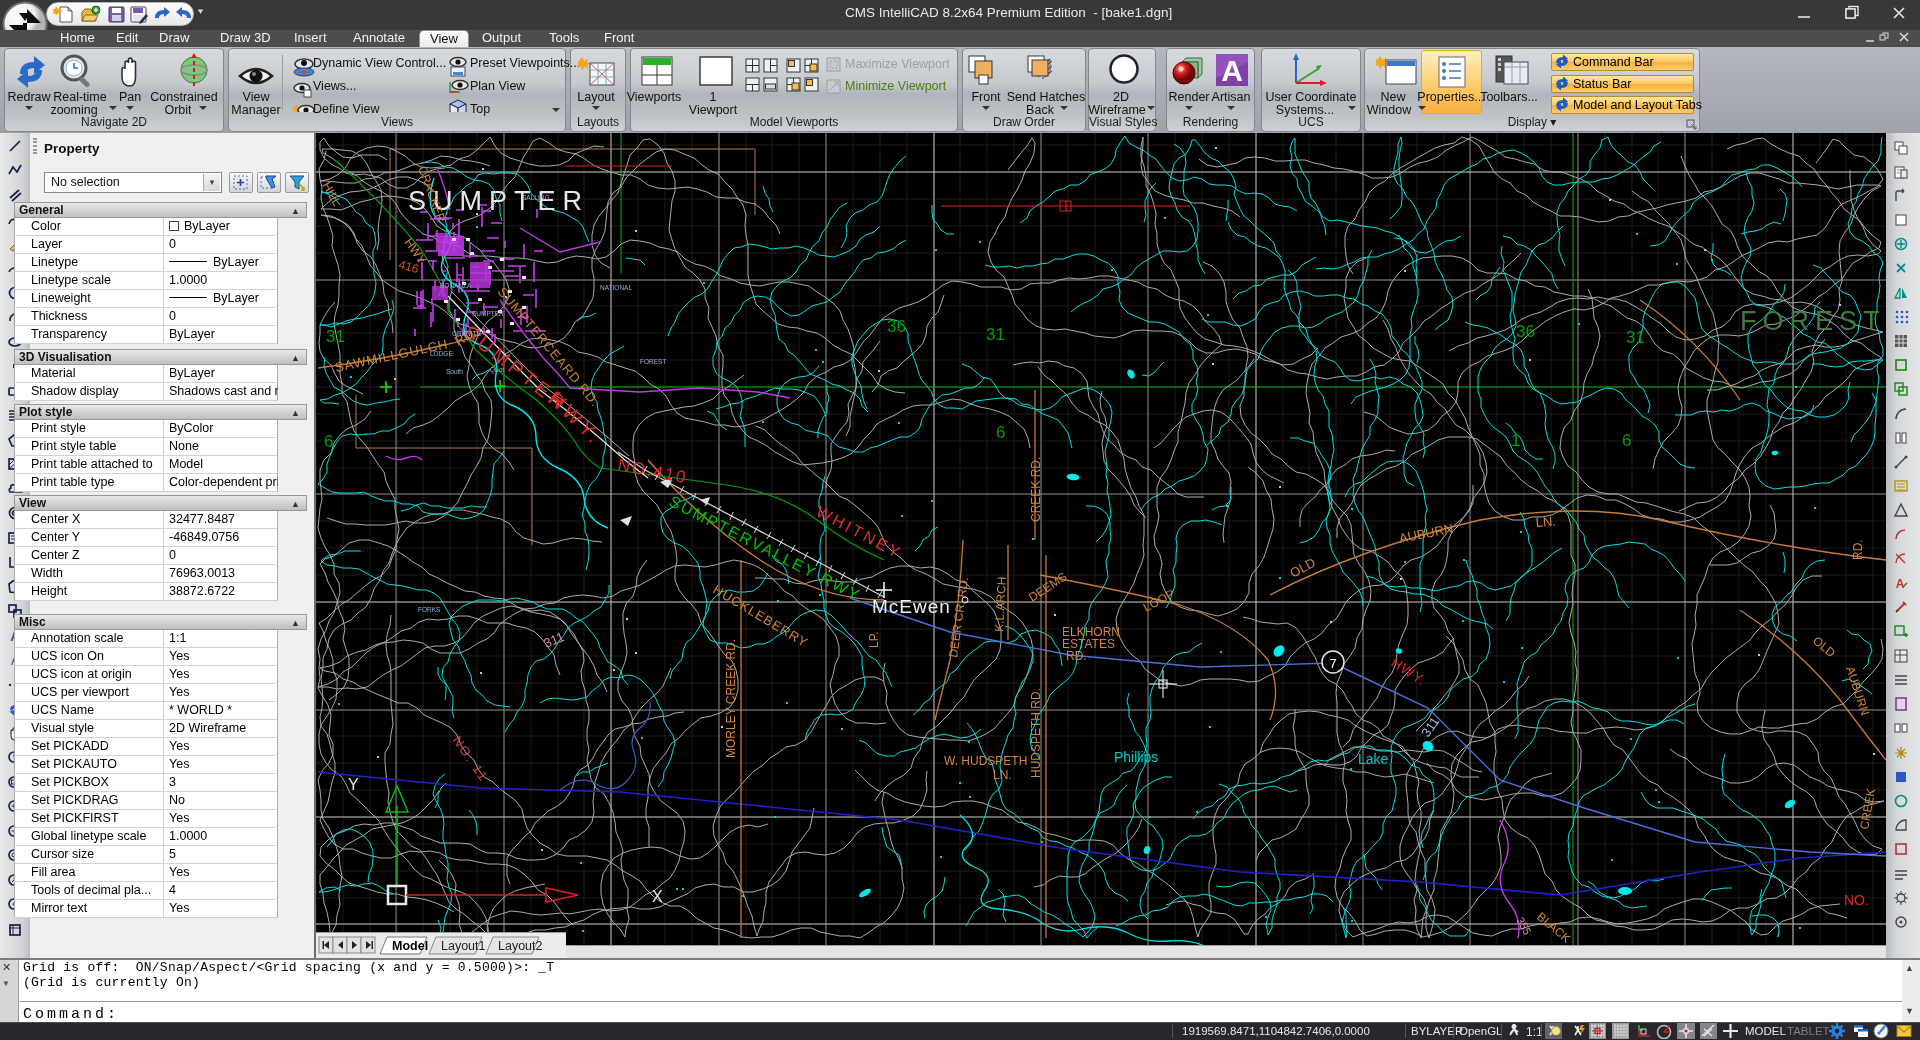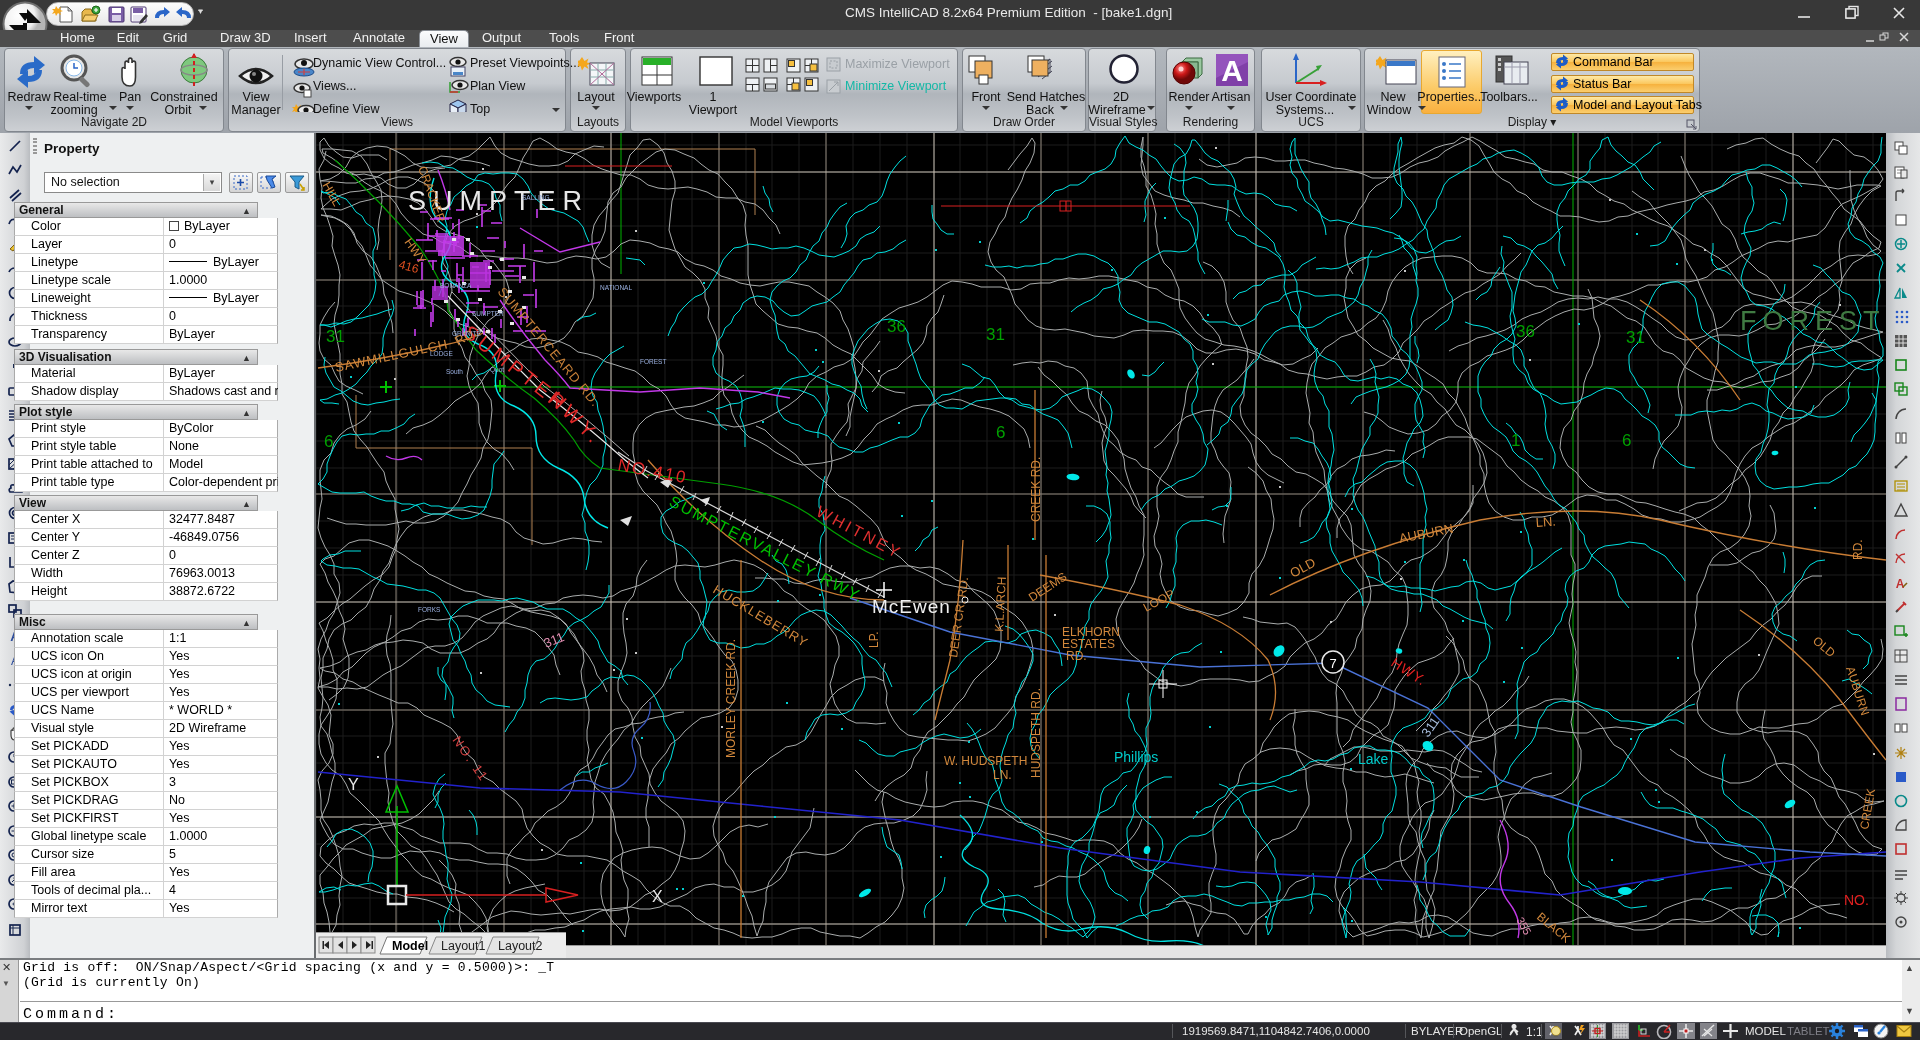--- a/index.html
+++ b/index.html
@@ -1,31 +1,31 @@
 <!DOCTYPE html>
 <html><head><meta charset="utf-8"><title>CMS IntelliCAD</title>
 <style>
 *{margin:0;padding:0;box-sizing:border-box}
 html,body{width:1920px;height:1040px;overflow:hidden;background:#000;font-family:"Liberation Sans",sans-serif;}
 .ab{position:absolute}
 #titlebar{left:0;top:0;width:1920px;height:30px;background:#383838}
 #menurow{left:0;top:30px;width:1920px;height:17px;background:#4d4d4d}
-.mtab{position:absolute;top:30px;height:17px;color:#f2f2f2;font-size:13px;line-height:15px;text-align:center;white-space:nowrap}
+.mtab{position:absolute;top:30px;height:17px;color:#f2f2f2;font-size:13px;line-height:15px;text-align:left;white-space:nowrap}
 #ribbon{left:0;top:47px;width:1920px;height:86px;background:linear-gradient(180deg,#b2b7bd,#9ea3aa)}
 .grp{position:absolute;top:48px;height:84px;background:linear-gradient(180deg,#d7dadd 0%,#c6cacf 42%,#b0b5bb 55%,#bfc3c8 82%,#cdd0d4 100%);border:1px solid #82878e;border-radius:4px}
 .glab{position:absolute;bottom:1px;left:0;width:100%;text-align:center;font-size:12px;color:#1c1c1c;height:15px;line-height:14px;white-space:nowrap}
 .ilab{position:absolute;font-size:12.5px;color:#111;text-align:center;line-height:13px;white-space:nowrap}
 .car{position:absolute;width:0;height:0;border-left:4px solid transparent;border-right:4px solid transparent;border-top:4px solid #333}
 .rowitem{position:absolute;font-size:12.5px;color:#111;white-space:nowrap}
 .obt{position:absolute;left:1551px;width:143px;height:18px;border:1px solid #c08828;border-radius:2px;background:linear-gradient(180deg,#fee9a6,#fbc75c 50%,#f6b23e 52%,#fbce6e);font-size:12.5px;color:#000;line-height:16px;padding-left:21px;white-space:nowrap}
 #lbar{left:0;top:133px;width:30px;height:825px;background:linear-gradient(90deg,#e9eaeb,#cfd1d4 80%,#b9bcc0)}
 #rbar{left:1886px;top:133px;width:34px;height:825px;background:linear-gradient(90deg,#b9bcc0,#d4d6d8 30%,#e6e7e8)}
 #panel{left:30px;top:133px;width:286px;height:825px;background:#eef0f1;border-right:2px solid #6a6d70}
 #ptitle{position:absolute;left:14px;top:8px;font-size:13.5px;font-weight:bold;color:#111}
-.sechdr{position:absolute;left:14px;width:244px;height:16px;background:linear-gradient(180deg,#e8e8e8,#bdbfc2);border:1px solid #999;font-size:12px;font-weight:bold;color:#111;line-height:14px;padding-left:4px}
+.sechdr{position:absolute;left:14px;width:293px;height:16px;background:linear-gradient(180deg,#e8e8e8,#bdbfc2);border:1px solid #999;font-size:12px;font-weight:bold;color:#111;line-height:14px;padding-left:4px}
 .prow{position:absolute;left:14px;width:264px;height:18px;background:#fff;border-left:1px solid #aaa;border-right:1px solid #aaa;border-bottom:1px solid #d2d2d2;font-size:12.5px;color:#000;line-height:17px}
 .pl{position:absolute;left:16px;top:0;white-space:nowrap}
 .pv{position:absolute;left:148px;top:0;border-left:1px solid #d2d2d2;padding-left:5px;width:115px;height:17px;white-space:nowrap;overflow:hidden}
 #cmdwin{left:0;top:958px;width:1920px;height:64px;background:#fff;border-top:2px solid #7a7d80}
 .cmdtxt{position:absolute;font-family:"Liberation Mono",monospace;font-size:13px;letter-spacing:0.25px;color:#000;white-space:pre}
 #statusbar{left:0;top:1022px;width:1920px;height:18px;background:#28282c;color:#e2e2e2;font-size:11.5px;border-top:1px solid #4a4a52}
 .sitem{position:absolute;top:1022px;height:18px;line-height:19px;white-space:nowrap;font-size:11.5px;color:#e6e6e6}
 .sep{position:absolute;top:1024px;height:14px;width:1px;background:#55565a}
 </style></head><body>
 <div class="ab" id="titlebar"></div>
@@ -73,21 +73,21 @@
 <path d="M8 13 h12" stroke="#e6e6e6" stroke-width="1.6"></path>
 <rect x="56" y="5" width="9" height="9" fill="none" stroke="#e6e6e6" stroke-width="1.4"></rect>
     <rect x="59" y="2.5" width="9" height="9" fill="none" stroke="#e6e6e6" stroke-width="1.4"></rect>
     <rect x="56" y="5" width="9" height="9" fill="#383838"></rect>
     <rect x="56" y="5" width="9" height="9" fill="none" stroke="#e6e6e6" stroke-width="1.4"></rect>
 <path d="M104 4 l10 10 M114 4 l-10 10" stroke="#e6e6e6" stroke-width="1.6"></path>
 </svg>
 <div class="ab" id="menurow"></div>
 <div class="mtab" style="left:60px;width:31px">Home</div>
 <div class="mtab" style="left:116px;width:24px">Edit</div>
-<div class="mtab" style="left:159px;width:32px">Grid</div>
+<div class="mtab" style="left:159px;width:32px">Draw</div>
 <div class="mtab" style="left:220px;width:50px">Draw 3D</div>
 <div class="mtab" style="left:294px;width:31px">Insert</div>
 <div class="mtab" style="left:353px;width:49px">Annotate</div>
 <div class="mtab" style="left:482px;width:39px">Output</div>
 <div class="mtab" style="left:549px;width:27px">Tools</div>
 <div class="mtab" style="left:604px;width:25px">Front</div>
 <div class="ab" style="left:419px;top:30px;width:50px;height:17px;background:linear-gradient(180deg,#fbfcfd,#e9ecef);border:1px solid #8a8f96;border-bottom:none;border-radius:5px 5px 0 0;color:#101010;font-size:13px;text-align:center;line-height:15px">View</div>
 <svg class="ab" style="left:1864px;top:31px" width="52" height="14">
 <path d="M2 10 h8" stroke="#d8d8d8" stroke-width="1.5"></path>
 <rect x="19" y="2" width="5" height="5" fill="none" stroke="#d8d8d8"></rect>
@@ -240,21 +240,21 @@
   </svg>
 <svg class="ab" style="left:826px;top:57px" width="15" height="15">
     <rect x="1" y="1" width="13" height="13" fill="#c8ccd0" stroke="#9aa0a6"></rect>
     <rect x="4" y="4" width="7" height="7" fill="none" stroke="#9aa0a6" stroke-dasharray="2 1.5"></rect>
   </svg>
 <svg class="ab" style="left:826px;top:79px" width="15" height="15">
     <rect x="1" y="1" width="13" height="13" fill="#c8ccd0" stroke="#9aa0a6"></rect>
     <path d="M3 12 l9 -9 m0 4 v-4 h-4" stroke="#9aa0a6" fill="none"></path>
   </svg>
 <div class="rowitem" style="left:845px;top:57px;color:#9aa0a6">Maximize Viewport</div>
-<div class="rowitem" style="left:845px;top:79px;color:#14b8a6">Minimize Viewport</div>
+<div class="rowitem" style="left:845px;top:79px;color:#4d7c0f">Minimize Viewport</div>
 <svg class="ab" style="left:966px;top:53px" width="116" height="38">
 <rect x="3" y="3" width="16" height="16" fill="#fff" stroke="#333"></rect>
     <rect x="9" y="8" width="17" height="17" fill="#eeb060" stroke="#333"></rect>
 <rect x="13" y="22" width="9" height="9" fill="#fff" stroke="#333"></rect>
 <rect x="62" y="3" width="16" height="16" fill="#fff" stroke="#333"></rect>
 <path d="M66 20 l18 -14 v14 z" fill="none" stroke="#445"></path>
     <path d="M66 20 l18 -14 m-16 16 l18 -14 m-14 16 l14 -11 m-10 13 l10 -8" stroke="#445"></path>
 <rect x="66" y="7" width="16" height="16" fill="#eeb060" stroke="#333"></rect>
 </svg>
 <div class="ilab" style="left:966px;top:91px;width:40px">Front</div>

